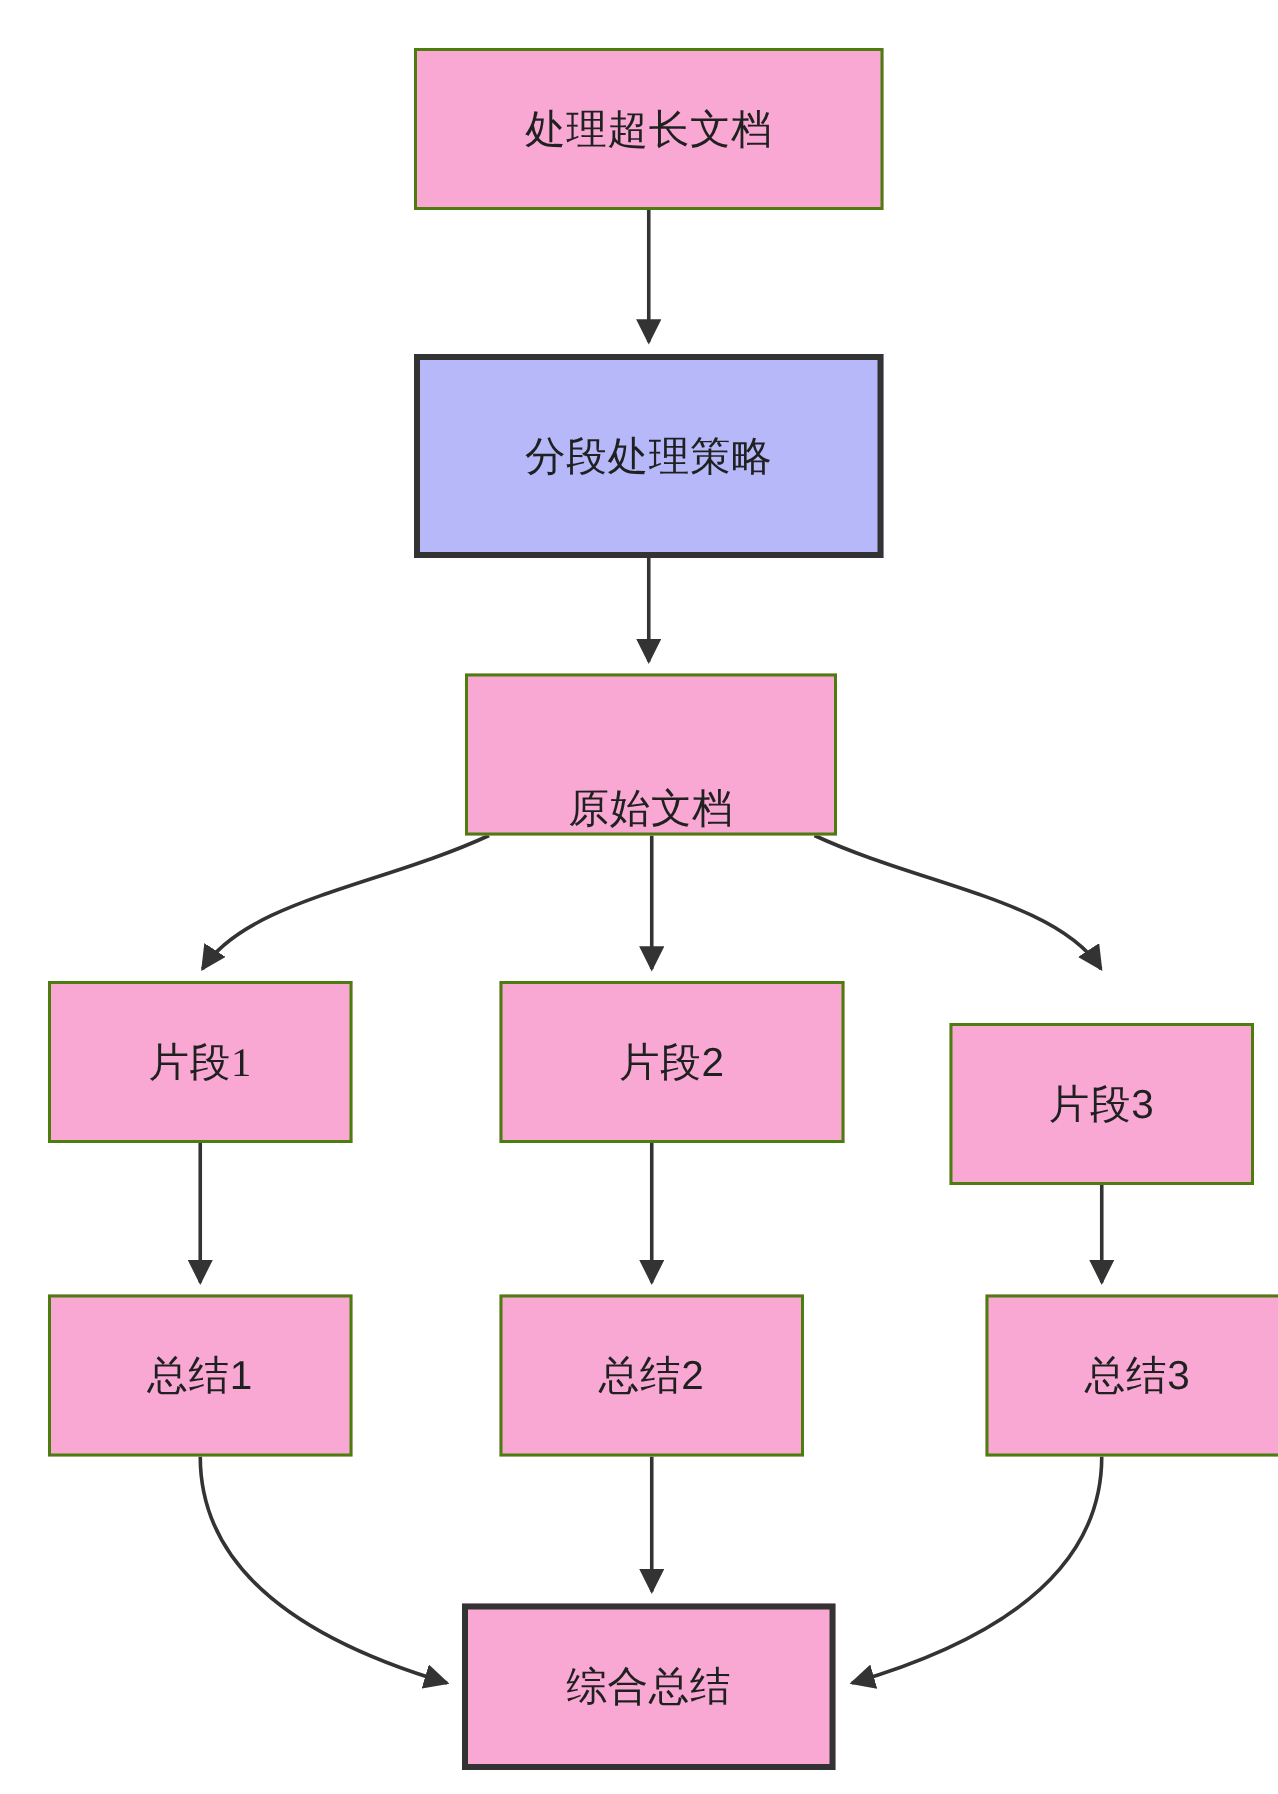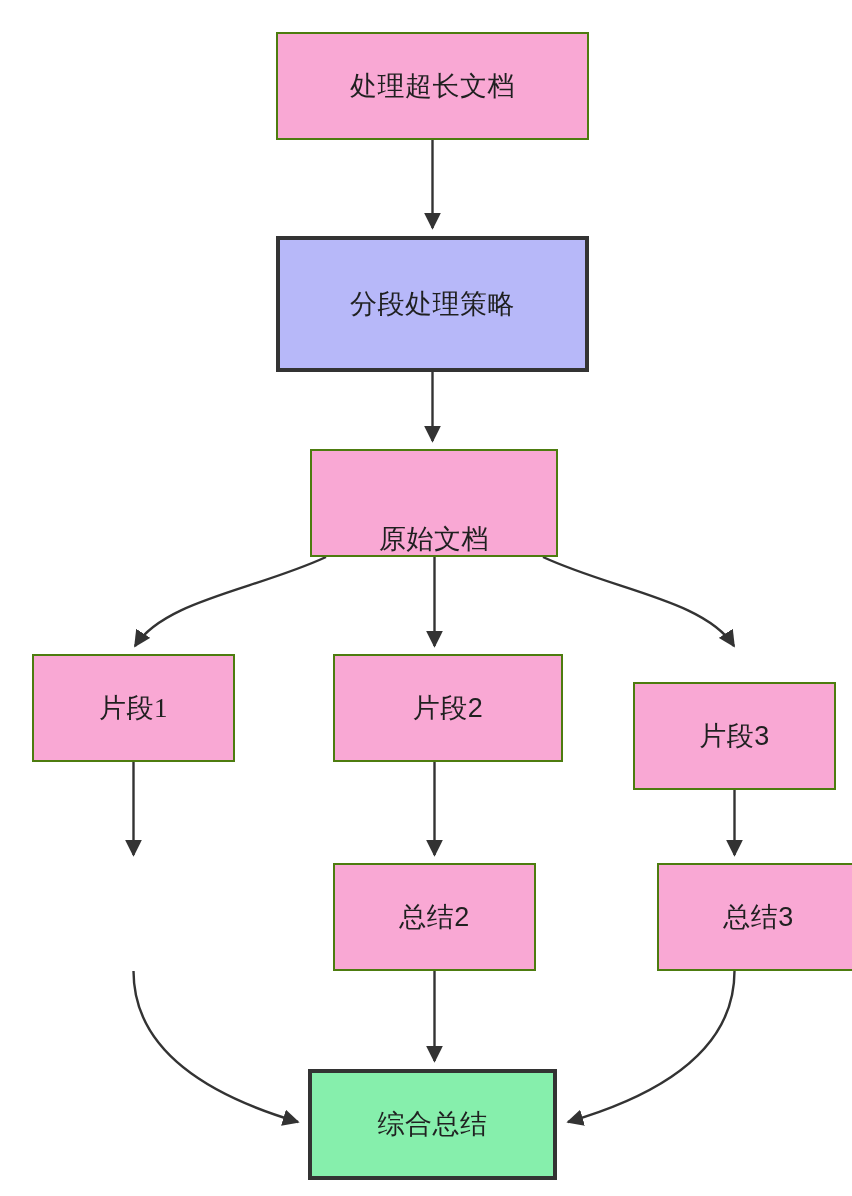--- a/index.html
+++ b/index.html
@@ -41,21 +41,21 @@
   }
   .node-plain {
     background: #f9a8d4;
     border: 2px solid #4d7c0f;
   }
   .node-strategy {
     background: #b7b8f9;
     border: 4px solid #333333;
   }
   .node-final {
-    background: #86efac;
+    background: #f9a8d4;
     border: 4px solid #333333;
   }
   .node-label {
     display: block;
     white-space: nowrap;
   }
 </style>
 </head>
 <body>
 
@@ -108,20 +108,23 @@
   </div>
 
   <div class="node node-plain" style="left:333px; top:654px; width:230px; height:108px;align-items:center;">
     <span class="node-label">片段2</span>
   </div>
 
   <div class="node node-plain" style="left:633px; top:654px; width:203px; height:108px;margin-top:28px;">
     <span class="node-label">片段3</span>
   </div>
 
+  <div class="node node-plain" style="left:32px; top:863px; width:203px; height:108px;">
+    <span class="node-label">总结1</span>
+  </div>
 
   <div class="node node-plain" style="left:333px; top:863px; width:203px; height:108px;">
     <span class="node-label">总结2</span>
   </div>
 
   <div class="node node-plain" style="left:633px; top:863px; width:203px; height:108px;margin-left:24px;">
     <span class="node-label">总结3</span>
   </div>
 
   <div class="node node-final" style="left:308px; top:1069px; width:249px; height:111px;">

